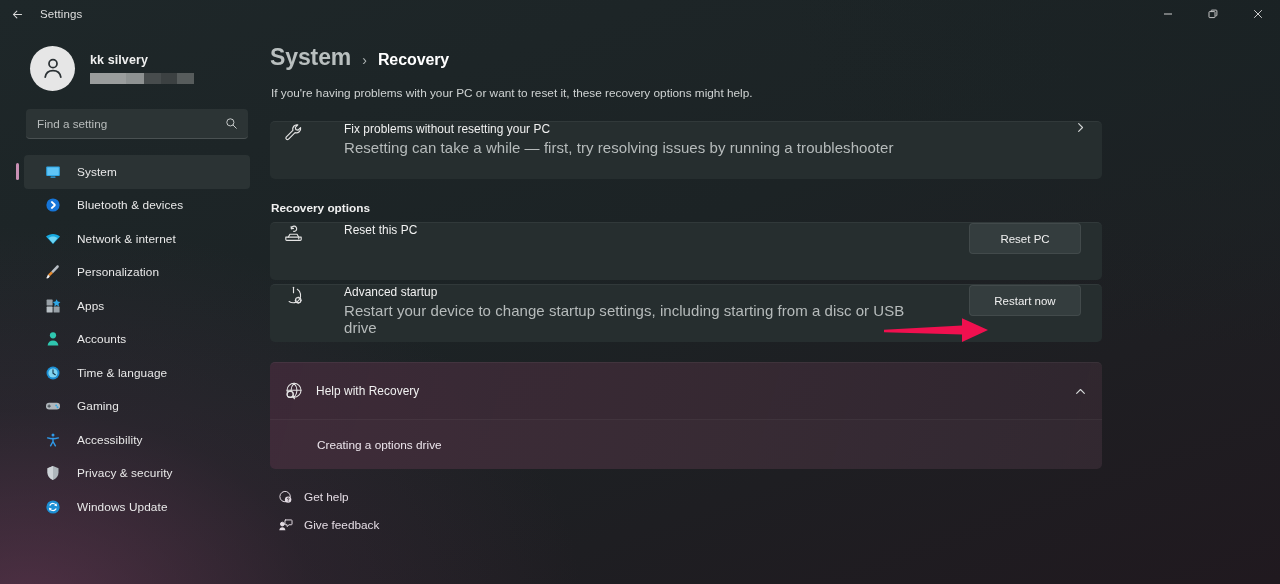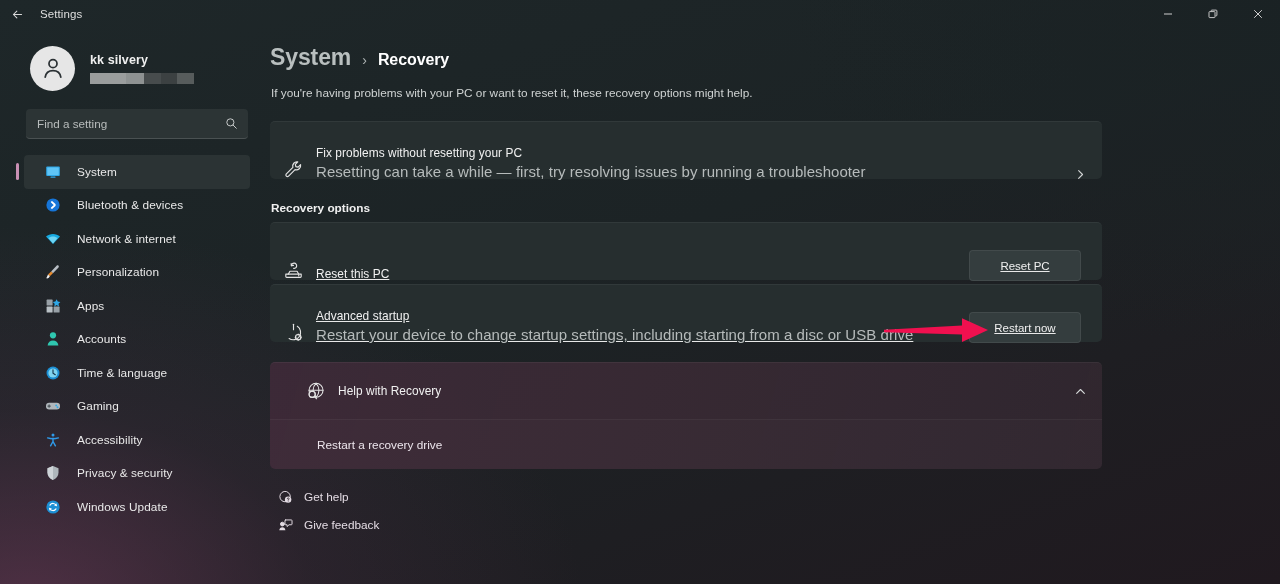--- a/index.html
+++ b/index.html
@@ -94,53 +94,53 @@
 
   .card {
     margin:0 0 0 22px; width:832px;
     background:#262e2f;
     border-radius:5px;
     border-top:1px solid rgba(255,255,255,0.055);
     position:relative;
   }
   .card.first { margin-top:21px; height:58px; display:flex; align-items:center; }
   .row {
-    display:flex; align-items:flex-end; height:58px; padding-left:0;
+    display:flex; align-items:flex-start; height:58px; padding-left:0;gap:28px;
   }
   .row-ic { width:46px; display:flex; align-items:center; justify-content:center; flex:0 0 46px; color:#e4e4e4; }
   .row-ic svg { width:21px; height:21px; }
   .row-text { flex:1; }
   .row-title { font-size:11.9px; color:#f1f1f1; letter-spacing:.05px; }
   .row-sub { font-size:15px; color:#b6bbbb; margin-top:3px; letter-spacing:.05px; }
   .chev { width:44px; display:flex; align-items:center; justify-content:center; color:#d2d5d5; flex:0 0 44px; }
   .chev svg { width:11px; height:11px; }
 
   .section-title { margin:22px 0 7px 23px; font-size:11.8px; color:#f0f0f0; font-weight:600; }
 
-  .group { margin-left:22px; width:832px;text-decoration:underline; }
+  .group { margin-left:22px; width:832px; }
   .group .card {
     margin-left:0; margin-bottom:4px; height:58px;
   }
   .btn {
     min-width:112px; height:31px; background:#343d3e;
     border:1px solid rgba(255,255,255,0.07);
     border-radius:4px; color:#f0f0f0; font-size:11.5px;
     font-family:"Liberation Sans", sans-serif;
     display:flex; align-items:center; justify-content:center;
     margin-right:21px;
   }
 
   
   .help-card {
     margin:20px 0 0 22px; width:832px;
     background:linear-gradient(105deg, rgba(62,42,56,0.95) 0%, rgba(56,42,52,0.92) 55%, rgba(50,40,48,0.9) 100%);
     border-radius:5px; border-top:1px solid rgba(255,255,255,0.05);
     overflow:hidden;
   }
-  .help-head { display:flex; align-items:center; height:56px;padding-left:22px; }
+  .help-head { display:flex; align-items:center; height:56px; }
   .help-body {
     border-top:1px solid rgba(255,255,255,0.045);
     height:50px; display:flex; align-items:center;
     background:rgba(255,255,255,0.012);
   }
   .help-link { margin-left:47px; font-size:11.8px; color:#ece5ec; }
 
   .footer { margin:21px 0 0 22px; }
   .foot-row { display:flex; align-items:flex-start; height:28px; }
   .foot-ic { width:30px; display:flex; align-items:center; justify-content:center; color:#e4dce4; flex:0 0 30px; }
@@ -420,21 +420,21 @@
           </svg>
         </span>
         <div class="row-title" style="flex:1">Help with Recovery</div>
         <span class="chev">
           <svg viewBox="0 0 12 12" fill="none" stroke="currentColor" stroke-width="1.25" stroke-linecap="round" stroke-linejoin="round">
               <path d="M1.8 8L6 3.8 10.2 8"></path>
             </svg>
         </span>
       </div>
       <div class="help-body">
-        <a class="help-link">Restart a recovery drive</a>
+        <a class="help-link">Creating a options drive</a>
       </div>
     </div>
 
     <div class="footer">
       <div class="foot-row">
         <span class="foot-ic">
           <svg viewBox="0 0 20 20" fill="none" stroke="currentColor" stroke-width="1.3" stroke-linecap="round">
             <path d="M16.5 9.2a7 7 0 1 0-2.6 5.1"></path>
             <circle cx="13.5" cy="12.8" r="4.3" fill="currentColor" stroke="none"></circle>
             <path d="M12.3 11.6a1.25 1.25 0 1 1 1.25 1.35v.7" stroke="#2a222a" stroke-width="1.05"></path>

